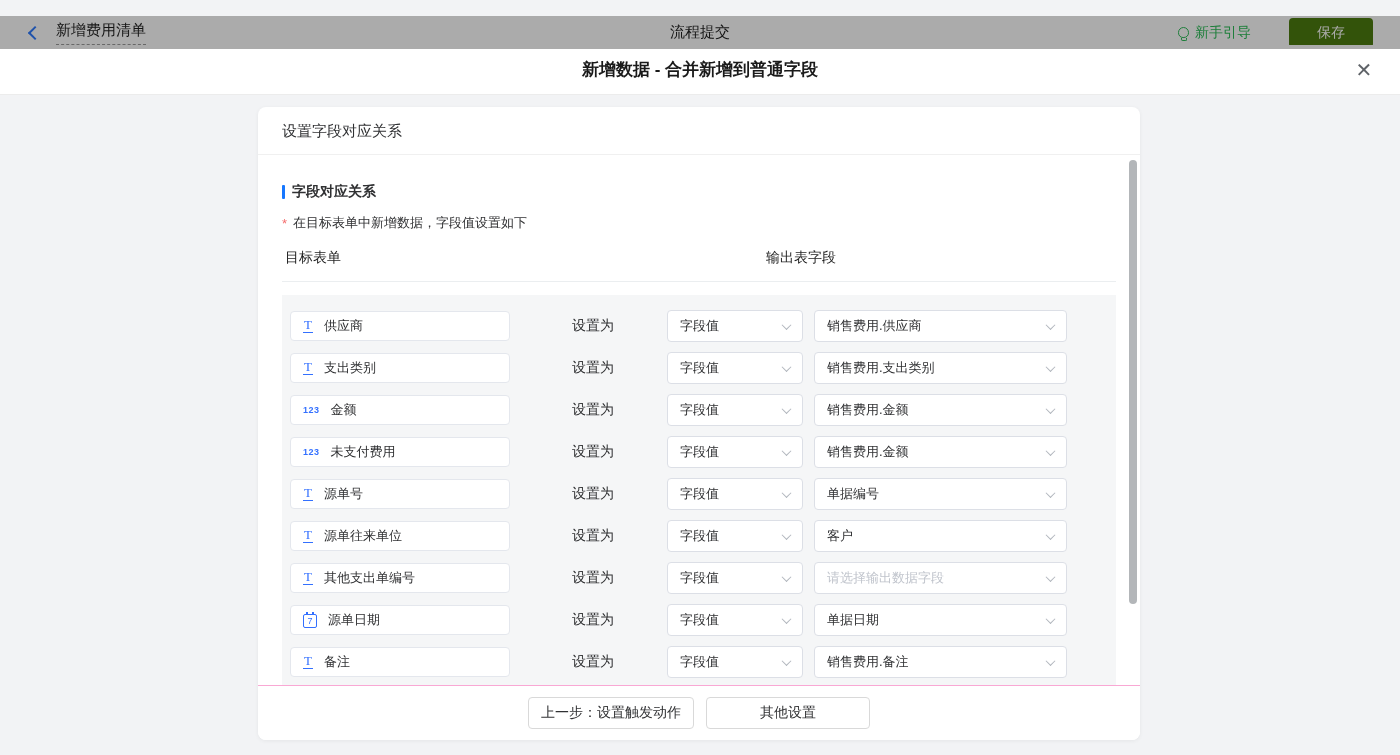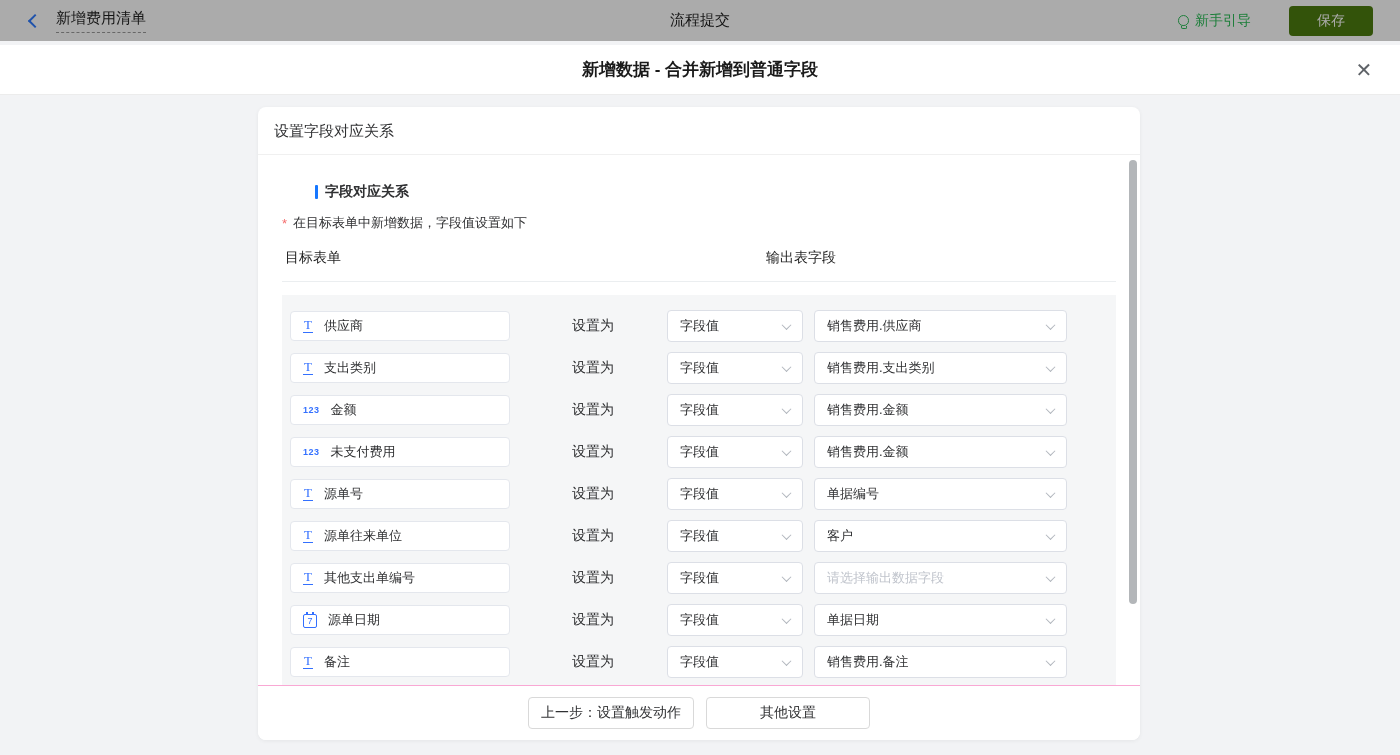--- a/index.html
+++ b/index.html
@@ -7,21 +7,21 @@
   body {
     position:relative;
     font-family:"Liberation Sans","DejaVu Sans",sans-serif;
     background:#f2f3f5;
     overflow:hidden;
     color:#303133;
   }
 
   
   .topbar {
-    position:absolute; top:0; left:0; right:0; height:41px;
+    position:absolute; top:16px; left:0; right:0; height:33px;
     background:#ffffff;
     display:flex; align-items:center;
   }
   .topbar-mask {
     position:absolute; inset:0; background:rgba(0,0,0,0.33); z-index:5;
   }
   .tb-left { display:flex; align-items:center; margin-left:30px; }
   .chevron-left {
     width:10px; height:10px;
     border-left:2px solid #2f7bff; border-bottom:2px solid #2f7bff;
@@ -69,27 +69,27 @@
   }
 
   
   .card {
     position:absolute; left:258px; top:107px; width:882px; height:633px;
     background:#ffffff; border-radius:8px;
     box-shadow:0 1px 4px rgba(0,0,0,0.06);
     overflow:hidden;
   }
   .card-title {
-    height:48px; line-height:48px; padding-left:16px;
+    height:48px; line-height:48px; padding-left:24px;
     font-size:15px; color:#303133;
     border-bottom:1px solid #f0f0f0;
   }
   .card-content { position:relative; padding:0 24px; }
 
-  .section-head { margin-top:28px; display:flex; align-items:center;margin-left:33px; }
+  .section-head { margin-top:28px; display:flex; align-items:center; }
   .section-bar { width:3px; height:14px; background:#1677ff; margin-right:7px; border-radius:1px; }
   .section-title { font-size:14px; font-weight:700; color:#303133; }
 
   .note-line { margin-top:13px; font-size:13px; color:#303133; display:flex; align-items:center; }
   .req-star { color:#f56c6c; margin-right:6px; font-size:13px; }
 
   .col-head {
     margin-top:17px; display:flex; font-size:14px; color:#1f1f1f;
     padding-bottom:14px; border-bottom:1px solid #ebeef0;
   }

